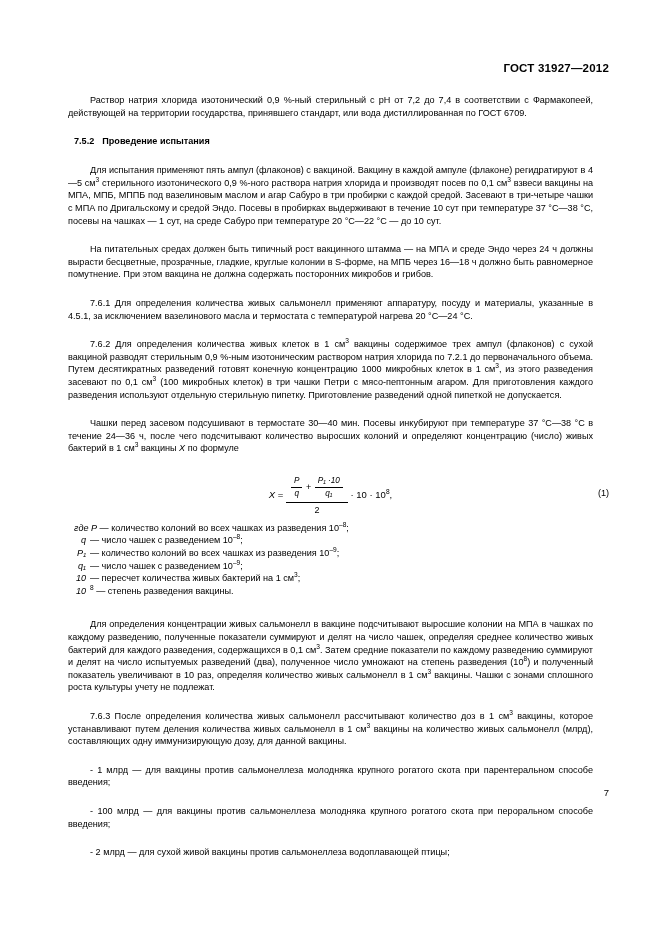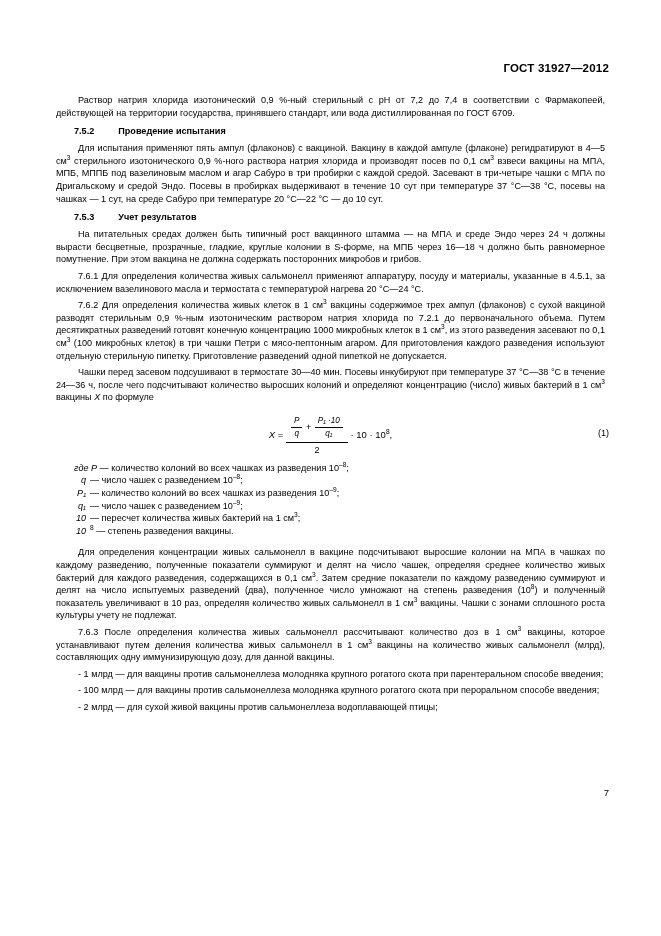--- a/index.html
+++ b/index.html
@@ -30,32 +30,32 @@
     letter-spacing: 0.2px;
     margin-bottom: 18px;
     height: 14px;
   }
   .body {
     font-size: 9.1px;
     line-height: 12.6px;
     text-align: justify;
   }
   p {
-    margin: 4px;
+    margin: 16px;
     text-indent: 22px;
   }
   h4 {
     margin: 6px 0 2px 0;
     font-size: 9.1px;
     font-weight: bold;
     text-indent: 22px;
     line-height: 13px;
   }
   h4 .num {
-    margin-right: 24px;
+    margin-right: 8px;
   }
   sup {
     font-size: 6.6px;
     vertical-align: super;
     line-height: 0;
   }
   .italic { font-style: italic; }
   .formula-block {
     position: relative;
     margin: 7px 0 7px 0;
@@ -153,21 +153,20 @@
   <div class="header">ГОСТ 31927—2012</div>
 
   <div class="body">
 
     <p><span>Раствор натрия хлорида изотонический 0,9 %-ный стерильный с рН от 7,2 до 7,4 в соответствии с Фармакопеей, действующей на территории государства, принявшего стандарт, или вода дистиллированная по ГОСТ 6709.</span></p>
 
     <h4><span class="num">7.5.2</span><span>Проведение испытания</span></h4>
 
     <p><span>Для испытания применяют пять ампул (флаконов) с вакциной. Вакцину в каждой ампуле (флаконе) регидратируют в 4—5 см</span><sup>3</sup><span> стерильного изотонического 0,9 %-ного раствора натрия хлорида и производят посев по 0,1 см</span><sup>3</sup><span> взвеси вакцины на МПА, МПБ, МППБ под вазелиновым маслом и агар Сабуро в три пробирки с каждой средой. Засевают в три-четыре чашки с МПА по Дригальскому и средой Эндо. Посевы в пробирках выдерживают в течение 10 сут при температуре 37 °С—38 °С, посевы на чашках — 1 сут, на среде Сабуро при температуре 20 °С—22 °С — до 10 сут.</span></p>
 
-    <h4><span class="num">7.5.3</span><span>Учет результатов</span></h4>
 
     <p><span>На питательных средах должен быть типичный рост вакцинного штамма — на МПА и среде Эндо через 24 ч должны вырасти бесцветные, прозрачные, гладкие, круглые колонии в S-форме, на МПБ через 16—18 ч должно быть равномерное помутнение. При этом вакцина не должна содержать посторонних микробов и грибов.</span></p>
 
 
     <p><span>7.6.1  Для определения количества живых сальмонелл применяют аппаратуру, посуду и материалы, указанные в 4.5.1, за исключением вазелинового масла и термостата с температурой нагрева 20 °С—24 °С.</span></p>
 
     <p><span>7.6.2  Для определения количества живых клеток в 1 см</span><sup>3</sup><span> вакцины содержимое трех ампул (флаконов) с сухой вакциной разводят стерильным 0,9 %-ным изотоническим раствором натрия хлорида по 7.2.1 до первоначального объема. Путем десятикратных разведений готовят конечную концентрацию 1000 микробных клеток в 1 см</span><sup>3</sup><span>, из этого разведения засевают по 0,1 см</span><sup>3</sup><span> (100 микробных клеток) в три чашки Петри с мясо-пептонным агаром. Для приготовления каждого разведения используют отдельную стерильную пипетку. Приготовление разведений одной пипеткой не допускается.</span></p>
 
     <p><span>Чашки перед засевом подсушивают в термостате 30—40 мин. Посевы инкубируют при температуре 37 °С—38 °С в течение 24—36 ч, после чего подсчитывают количество выросших колоний и определяют концентрацию (число) живых бактерий в 1 см</span><sup>3</sup><span> вакцины </span><span class="italic">X</span><span> по формуле</span></p>
 

